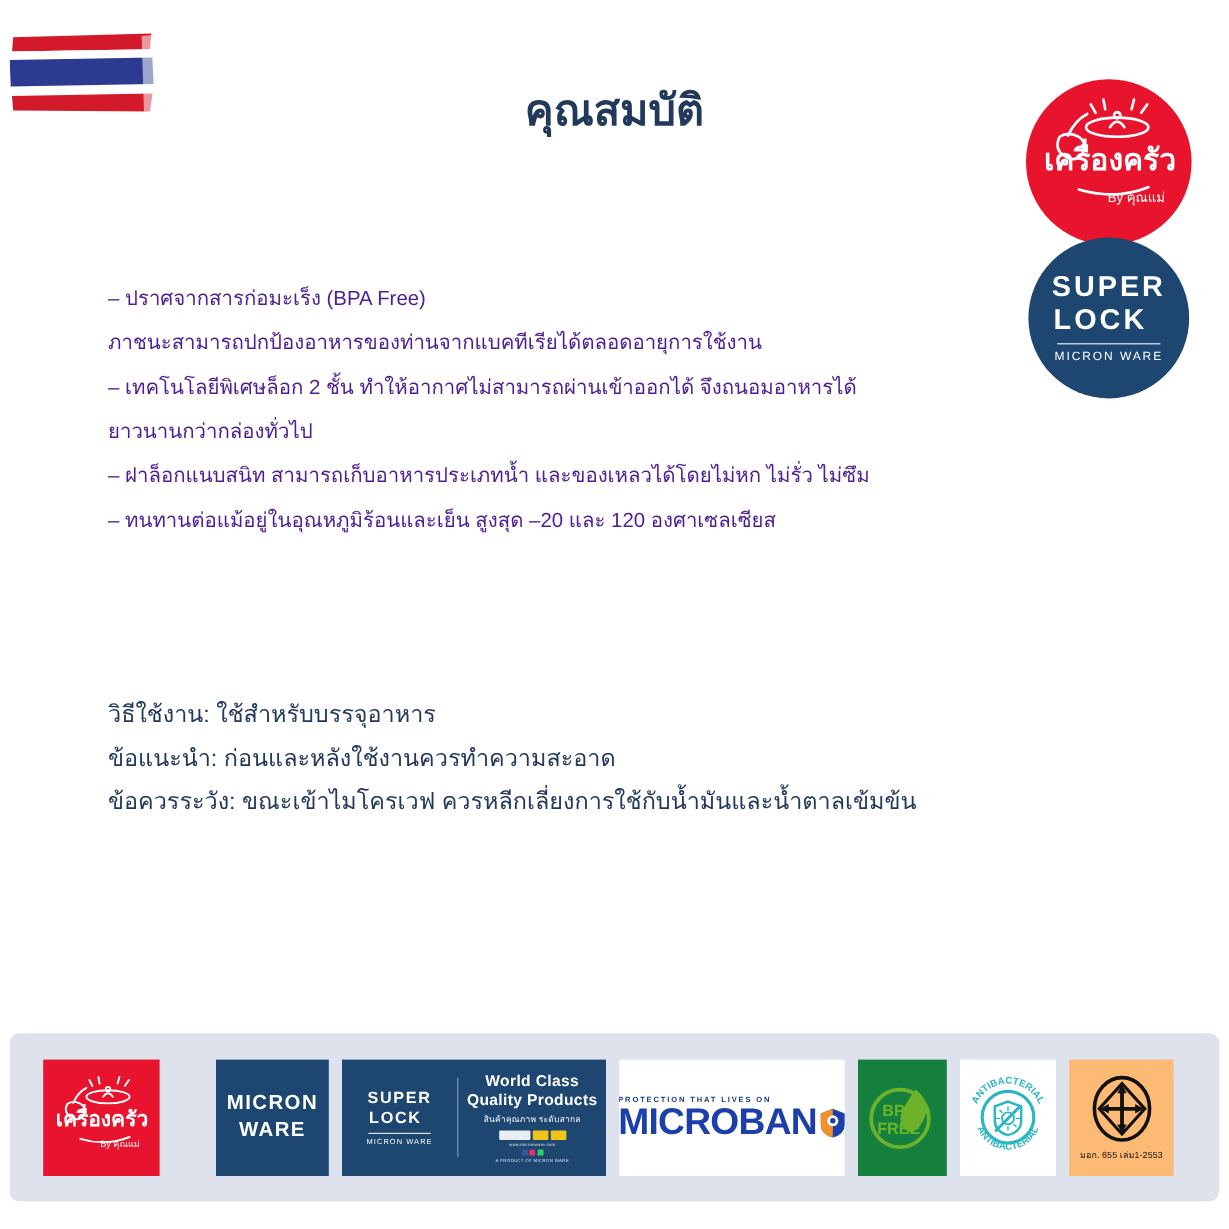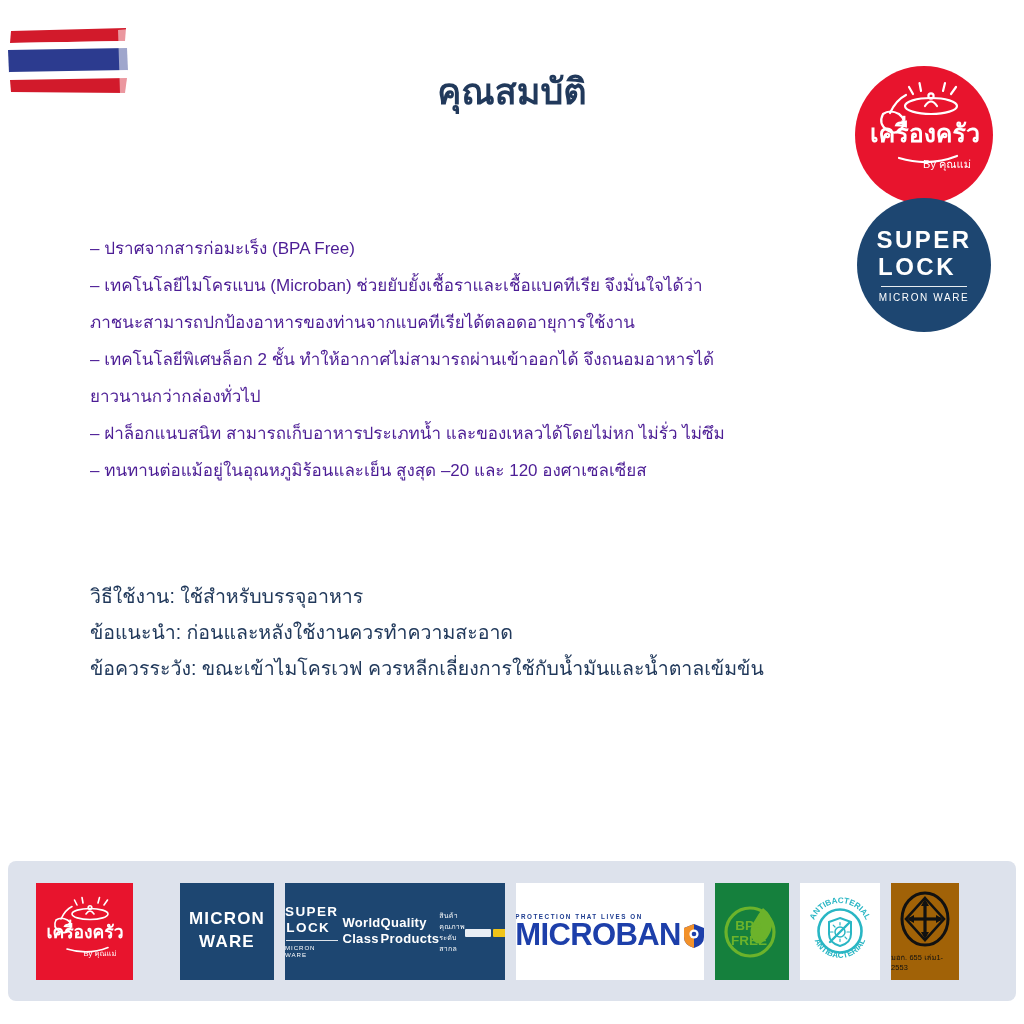--- a/index.html
+++ b/index.html
@@ -150,21 +150,21 @@
     align-items:center; justify-content:center;
   }
   .cw-left .sl1, .cw-left .sl2 {
     font-size: 13.5px; font-weight: bold; letter-spacing: 1.4px; line-height: 1.2;
   }
   .cw-left .sl2 { margin-left: -7px; }
   .cw-left .rule { width: 52px; height: 1px; background: #fff; margin: 4px 0 3px; opacity:.85; }
   .cw-left .sl3 { font-size: 6.2px; letter-spacing: .9px; }
   .cw-div { width: 1px; height: 66px; background: rgba(255,255,255,.45); }
   .cw-right {
-    flex: 1; display:flex; 
+    flex: 1; display:flex; flex-direction:column;
     align-items:center; justify-content:center; padding: 0 4px;
   }
   .cw-right .wc1, .cw-right .wc2 {
     font-size: 13px; font-weight: bold; line-height: 1.25; letter-spacing: .3px;
   }
   .cw-right .wc3 { font-size: 7px; margin-top: 2px; letter-spacing: .2px; }
   .cw-badges { display:flex; gap:2px; margin-top: 4px; align-items:center; }
   .cw-badges i { display:block; width:13px; height:8px; background:#f0c419; border-radius:1px; }
   .cw-badges i.w { width:26px; background:#e9eef5; }
   .cw-url { font-size: 3.6px; margin-top: 2px; opacity:.85; letter-spacing:.2px; }
@@ -191,21 +191,21 @@
   }
   .cert-bpa svg { width:66px; height:66px; display:block; }
 
   .cert-anti {
     width: 80px; height: 97px; background:#fff;
     display:flex; align-items:center; justify-content:center;
   }
   .cert-anti svg { width:74px; height:74px; display:block; }
 
   .cert-tis {
-    width: 68px; height: 97px; background:#a16207;
+    width: 87px; height: 97px; background:#fdba74;
     display:flex; flex-direction:column; align-items:center; justify-content:center;
   }
   .cert-tis svg { width:58px; height:58px; display:block; }
   .tis-label { font-size: 7.4px; color:#111; margin-top: 3px; letter-spacing:.1px; }
 </style>
 </head>
 <body>
 
 <div class="flag">
   <svg viewBox="0 0 122 72" xmlns="http://www.w3.org/2000/svg">
@@ -238,21 +238,20 @@
 
 <div class="logo-blue">
   <div class="sl-super">SUPER</div>
   <div class="sl-lock">LOCK</div>
   <div class="sl-rule"></div>
   <div class="sl-micron">MICRON WARE</div>
 </div>
 
 <div class="body-copy">
   <div class="bullet-line">– ปราศจากสารก่อมะเร็ง (BPA Free)</div>
-  <div class="bullet-line">– เทคโนโลยีไมโครแบน (Microban) ช่วยยับยั้งเชื้อราและเชื้อแบคทีเรีย จึงมั่นใจได้ว่า</div>
   <div class="bullet-line">ภาชนะสามารถปกป้องอาหารของท่านจากแบคทีเรียได้ตลอดอายุการใช้งาน</div>
   <div class="bullet-line">– เทคโนโลยีพิเศษล็อก 2 ชั้น ทำให้อากาศไม่สามารถผ่านเข้าออกได้ จึงถนอมอาหารได้</div>
   <div class="bullet-line">ยาวนานกว่ากล่องทั่วไป</div>
   <div class="bullet-line">– ฝาล็อกแนบสนิท สามารถเก็บอาหารประเภทน้ำ และของเหลวได้โดยไม่หก ไม่รั่ว ไม่ซึม</div>
   <div class="bullet-line">– ทนทานต่อแม้อยู่ในอุณหภูมิร้อนและเย็น สูงสุด –20 และ 120 องศาเซลเซียส</div>
 </div>
 
 <div class="instructions">
   <div>วิธีใช้งาน: ใช้สำหรับบรรจุอาหาร</div>
   <div>ข้อแนะนำ: ก่อนและหลังใช้งานควรทำความสะอาด</div>

